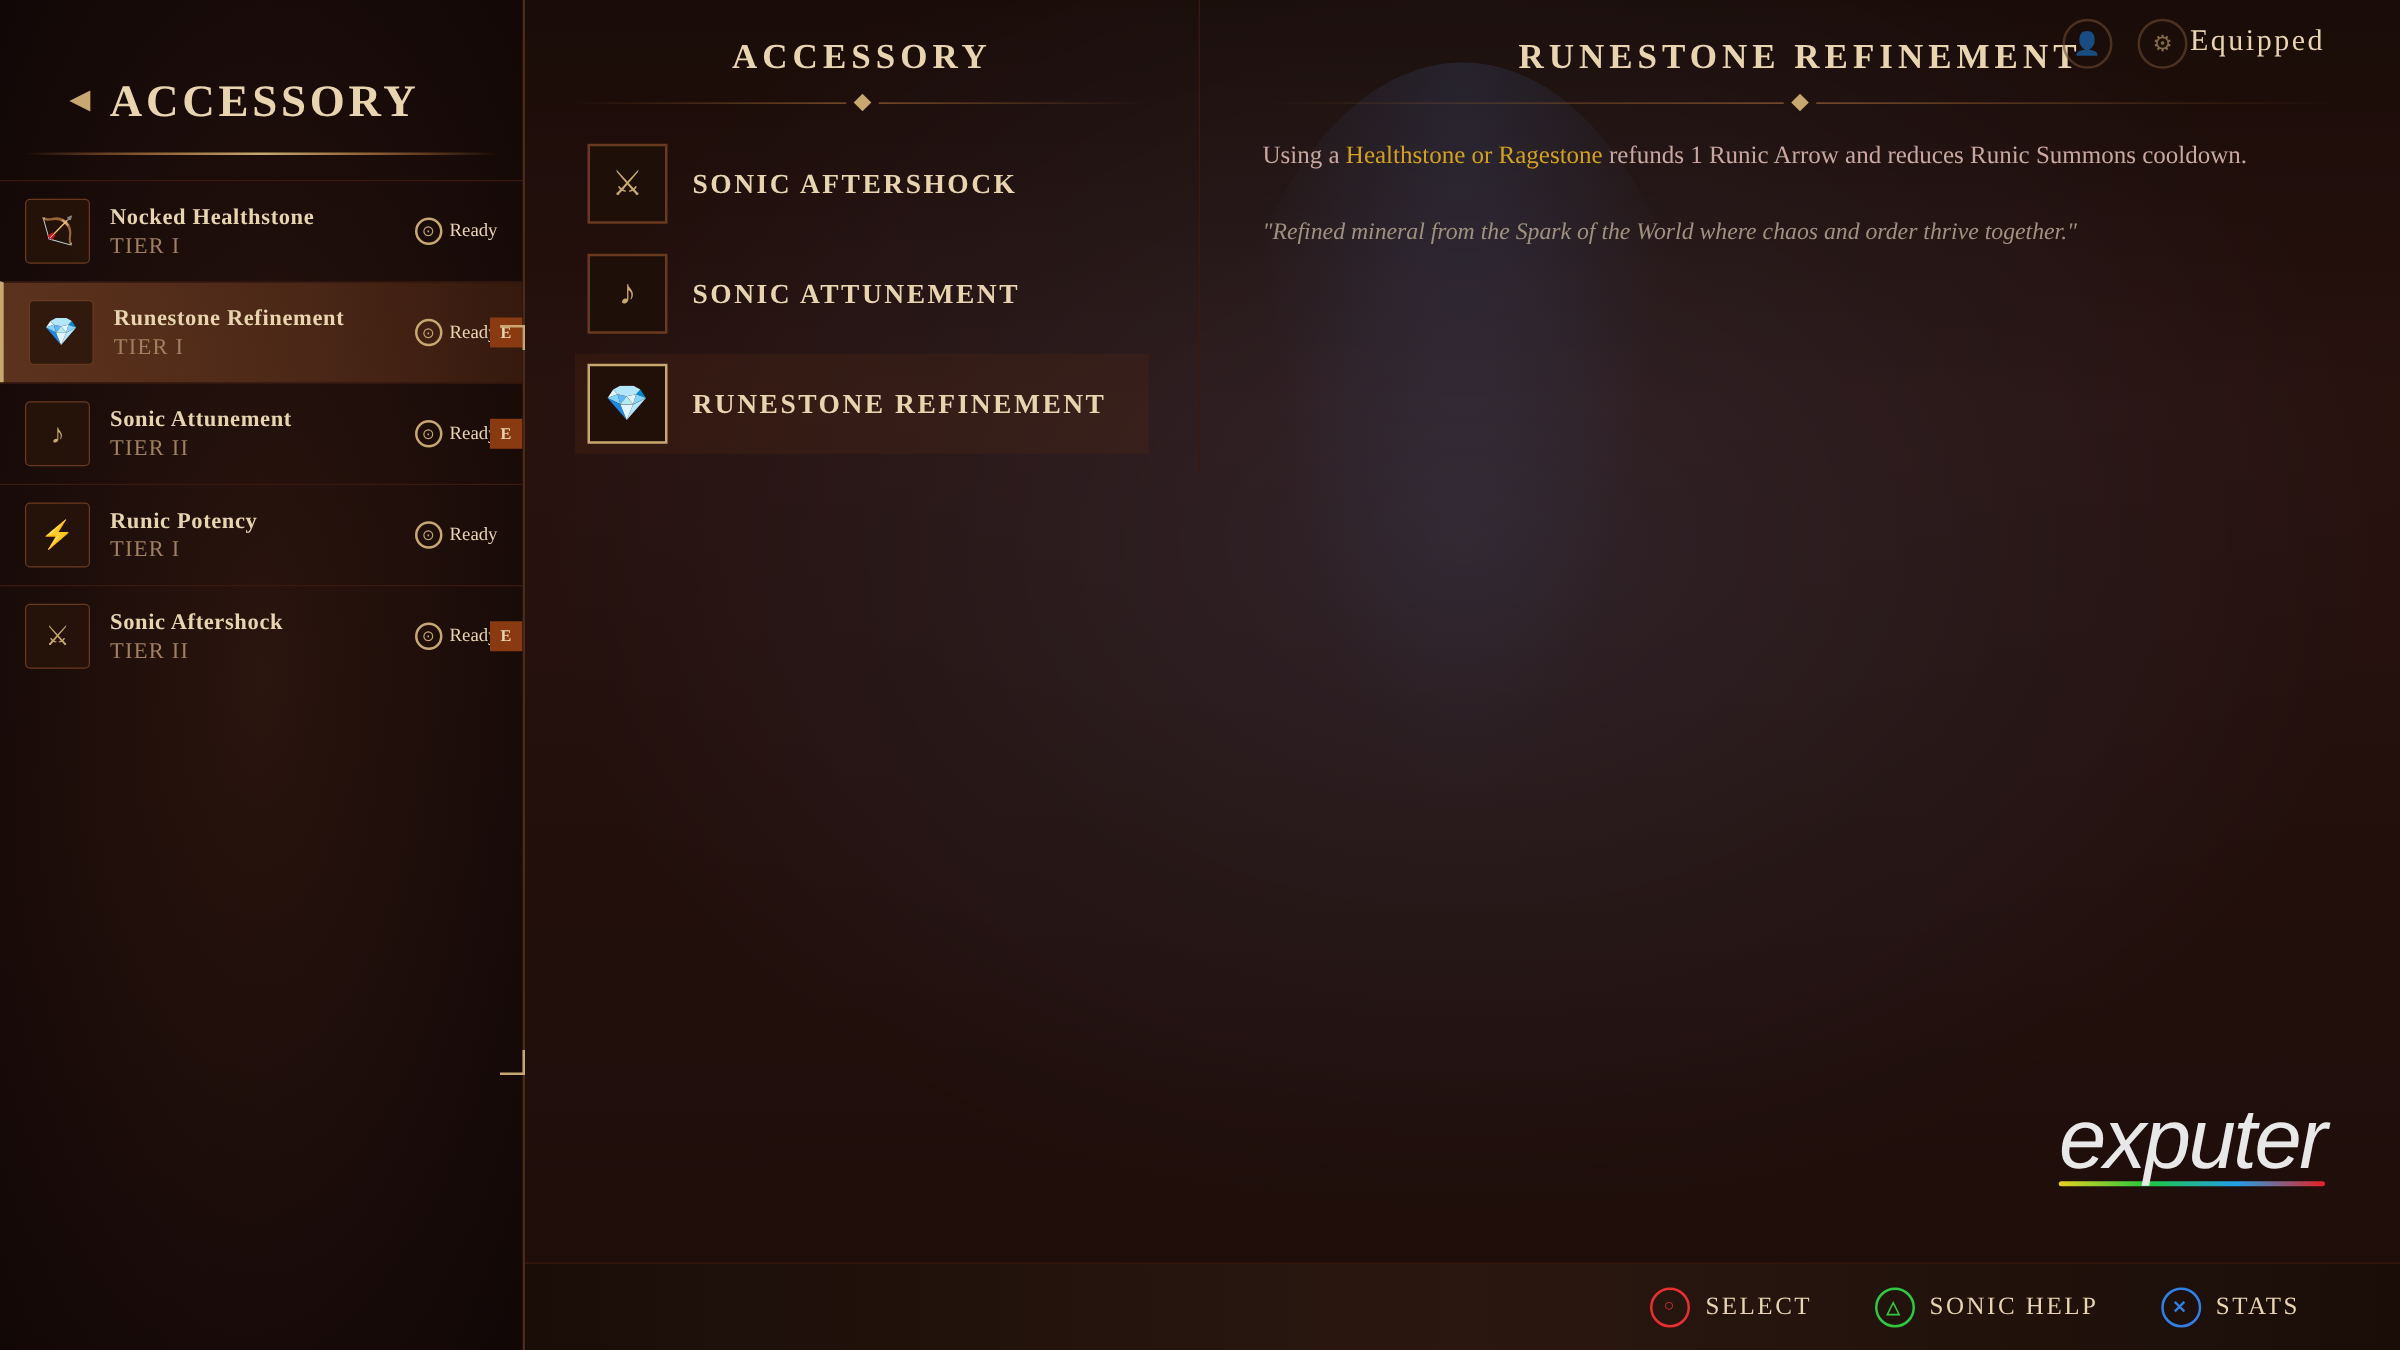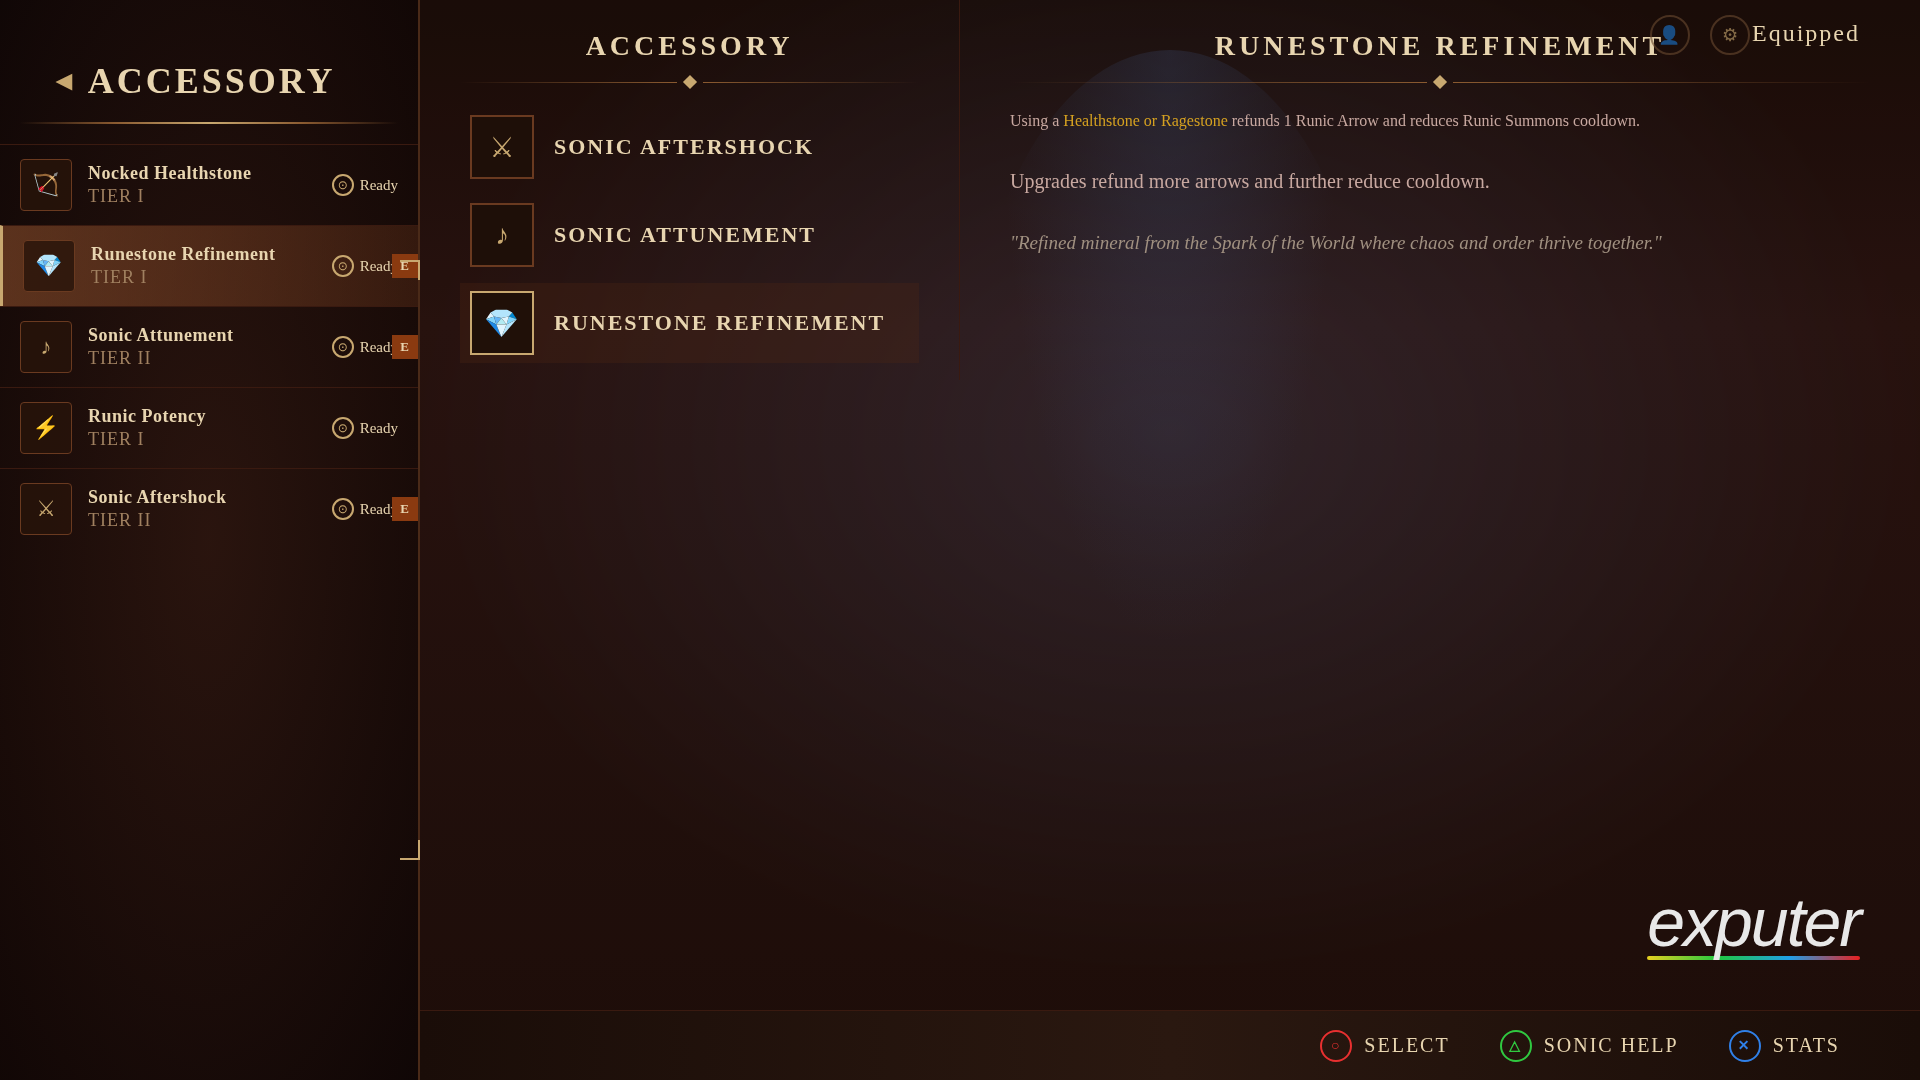--- a/index.html
+++ b/index.html
@@ -311,21 +311,21 @@
       font-size: 28px;
       letter-spacing: 4px;
       color: #e8d5b0;
       margin-bottom: 15px;
       font-weight: bold;
     }
 
     .desc-body {
       margin-top: 20px;
       line-height: 1.7;
-      font-size: 16px;
+      font-size: 20px;
       color: #c8a8a0;
     }
 
     .highlight-text {
       color: #d4a020;
     }
 
     .desc-upgrade {
       margin-top: 30px;
       font-size: 20px;
@@ -337,21 +337,21 @@
       margin-top: 30px;
       font-style: italic;
       font-size: 19px;
       color: #a09080;
       line-height: 1.6;
     }
 
     
     .exputer-logo {
       position: absolute;
-      bottom: 120px;
+      bottom: 131px;
       right: 60px;
       z-index: 5;
     }
 
     .exputer-text {
       font-size: 68px;
       font-style: italic;
       color: #e8e8e8;
       font-family: Arial, sans-serif;
       font-weight: 300;
@@ -555,21 +555,20 @@
       <div class="description-column">
         <div class="desc-header">RUNESTONE REFINEMENT</div>
         <div class="column-divider">
           <div class="divider-line"></div>
           <div class="divider-diamond"></div>
           <div class="divider-line-right"></div>
         </div>
         <div class="desc-body">
           <span>Using a </span><span class="highlight-text">Healthstone or Ragestone</span><span> refunds 1 Runic Arrow and reduces Runic Summons cooldown.</span>
         </div>
-        <div class="desc-upgrade">Upgrades refund more arrows and further reduce cooldown.</div>
         <div class="desc-quote">"Refined mineral from the Spark of the World where chaos and order thrive together."</div>
       </div>
 
     </div>
 
     <div class="exputer-logo">
       <div class="exputer-text">exputer</div>
       <div class="exputer-underline"></div>
     </div>
 

